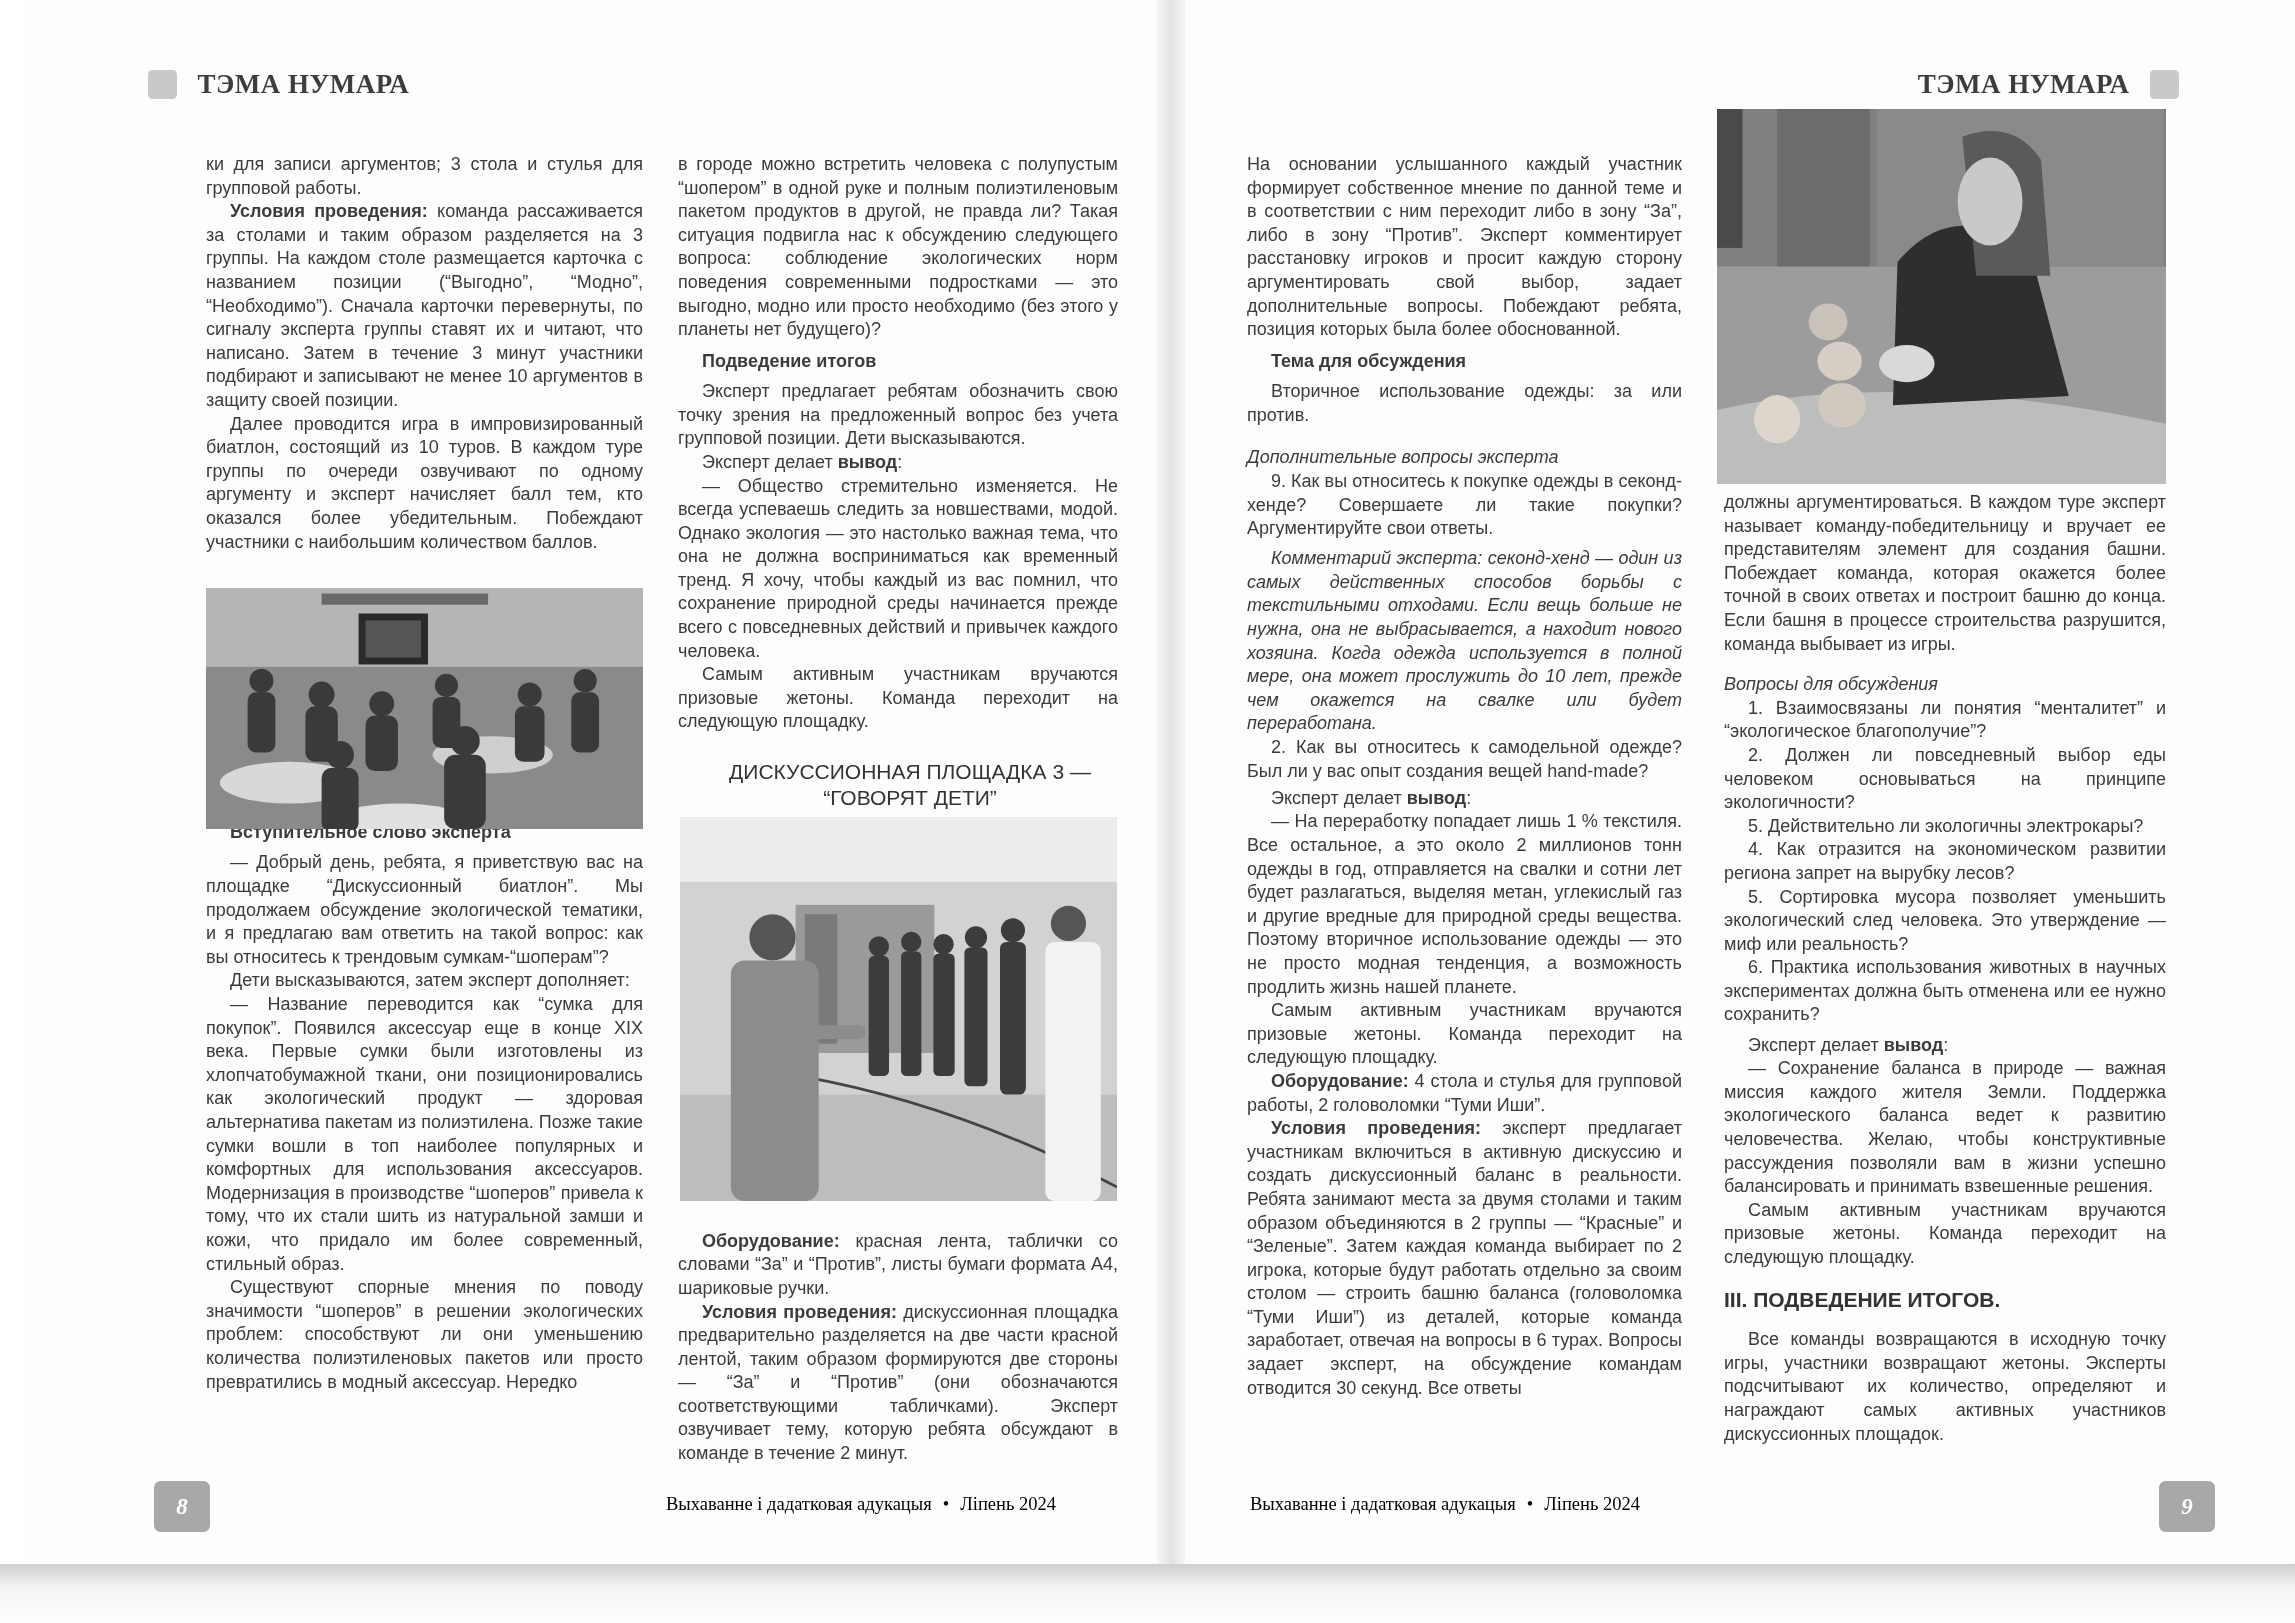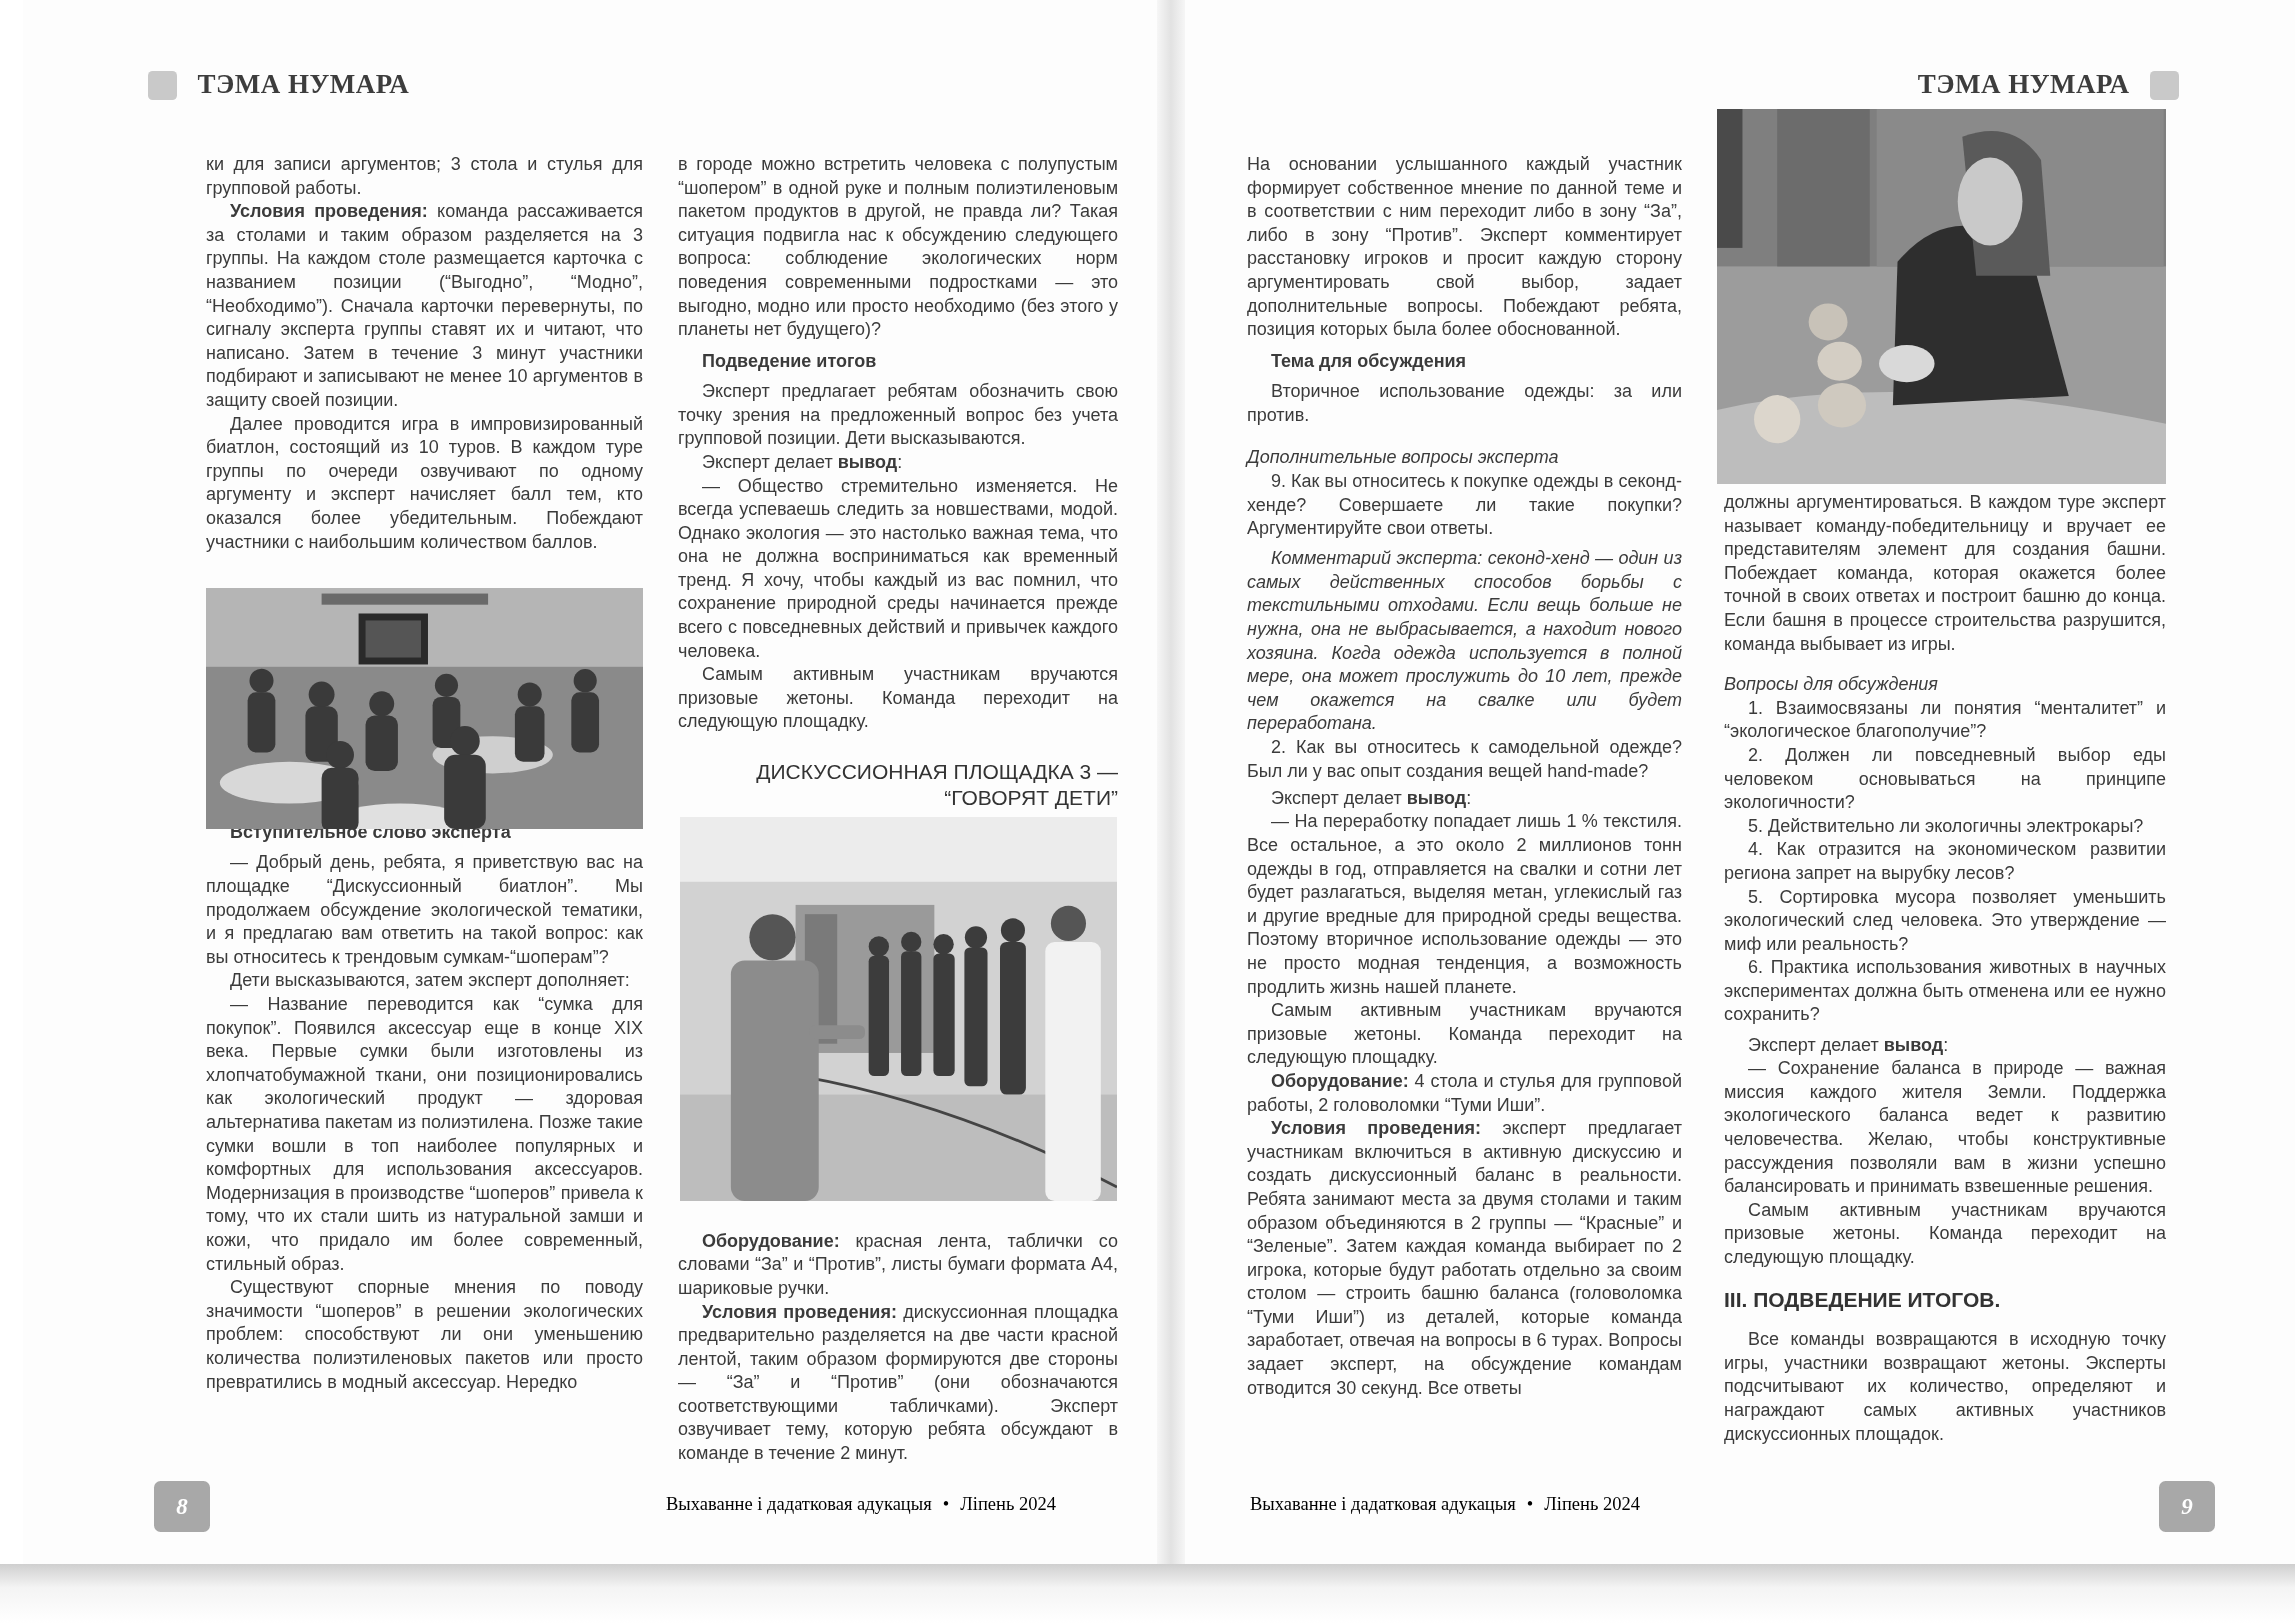--- a/index.html
+++ b/index.html
@@ -11,34 +11,34 @@
   }
   .spread { position: absolute; left: 0; top: 0; width: 2295px; height: 1623px; }
   .page { position: absolute; top: 0; height: 1564px; background: #fdfdfd; }
   .page-left { left: 23px; width: 1148px; border-right: 0.5px solid #eee; }
   .page-right { left: 1185px; width: 1111px; }
   .gutter-shadow { position: absolute; left: 1157px; top: 0; width: 28px; height: 1564px;
     background: linear-gradient(to right, #f6f6f6, #e2e2e2 50%, #f6f6f6); }
   .bottom-fold { position: absolute; left: 0; top: 1564px; width: 2295px; height: 59px;
     background: linear-gradient(to bottom, #cfcfcf, #f4f4f4 40%, #ffffff); }
 
-  .run-head { position: absolute; top: 69px; display: flex; align-items: flex-end; }
+  .run-head { position: absolute; top: 69px; display: flex; align-items: center; }
   .run-head .tab { width: 29px; height: 29px; border-radius: 4.6px; background: #c9c9c9; }
   .run-head .ttl { font-family: "Liberation Serif", serif; font-weight: bold; font-size: 27px; color: #3d3d3d; letter-spacing: 0.5px; }
   .rh-left { left: 148px; }
   .rh-left .ttl { margin-left: 20.4px; }
   .rh-right { right: 116px; }
   .rh-right .ttl { margin-right: 20.4px; }
 
   .col { position: absolute; font-size: 18px; line-height: 23.6px; text-align: justify; color: #3b3b3b; }
   .col p { margin: 0; text-indent: 24px; hyphens: auto; }
   .col p.noind { text-indent: 0; }
   .col .sub { font-weight: bold; margin: 8.3px 0 6.5px 24px; text-indent: 0; }
   .col .ital { font-style: italic; }
-  .col .sec { font-size: 21px; line-height: 26px; margin: 25px 0 15.7px 24px; text-indent: 0; text-align: right; color: #333; }
+  .col .sec { font-size: 21px; line-height: 26px; margin: 25px 0 15.7px 24px; text-indent: 0; text-align: center; color: #333; }
   .col .sec-bold { font-size: 21px; font-weight: bold; margin: 18.5px 0 16.7px 0; text-indent: 0; color: #333; }
   .col b { font-weight: bold; }
 
   .c1 { left: 206px; top: 153px; width: 437px; }
   .c2 { left: 678px; top: 153px; width: 440px; }
   .c3 { left: 1247px; top: 153px; width: 435px; }
   .c4 { left: 1724px; top: 491px; width: 442px; }
 
   .photo { position: absolute; overflow: hidden; }
   .photo svg { width: 100%; height: 100%; display: block; }

